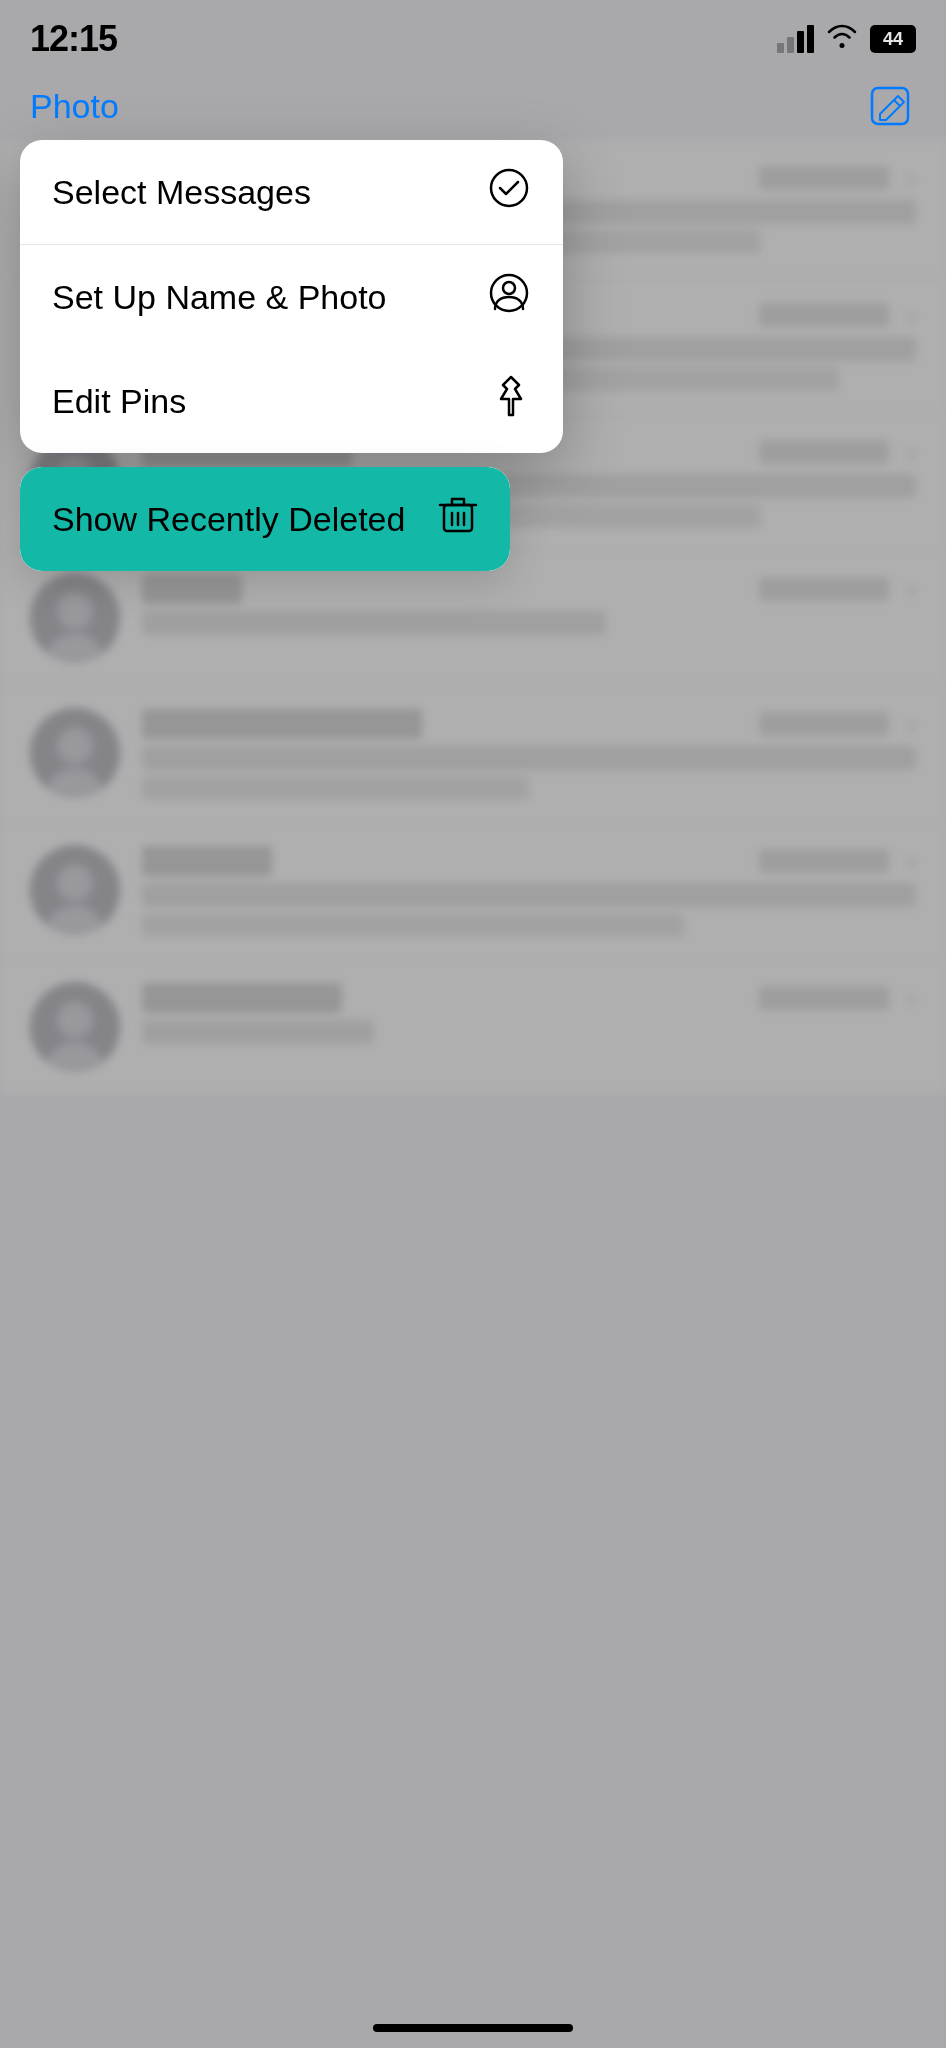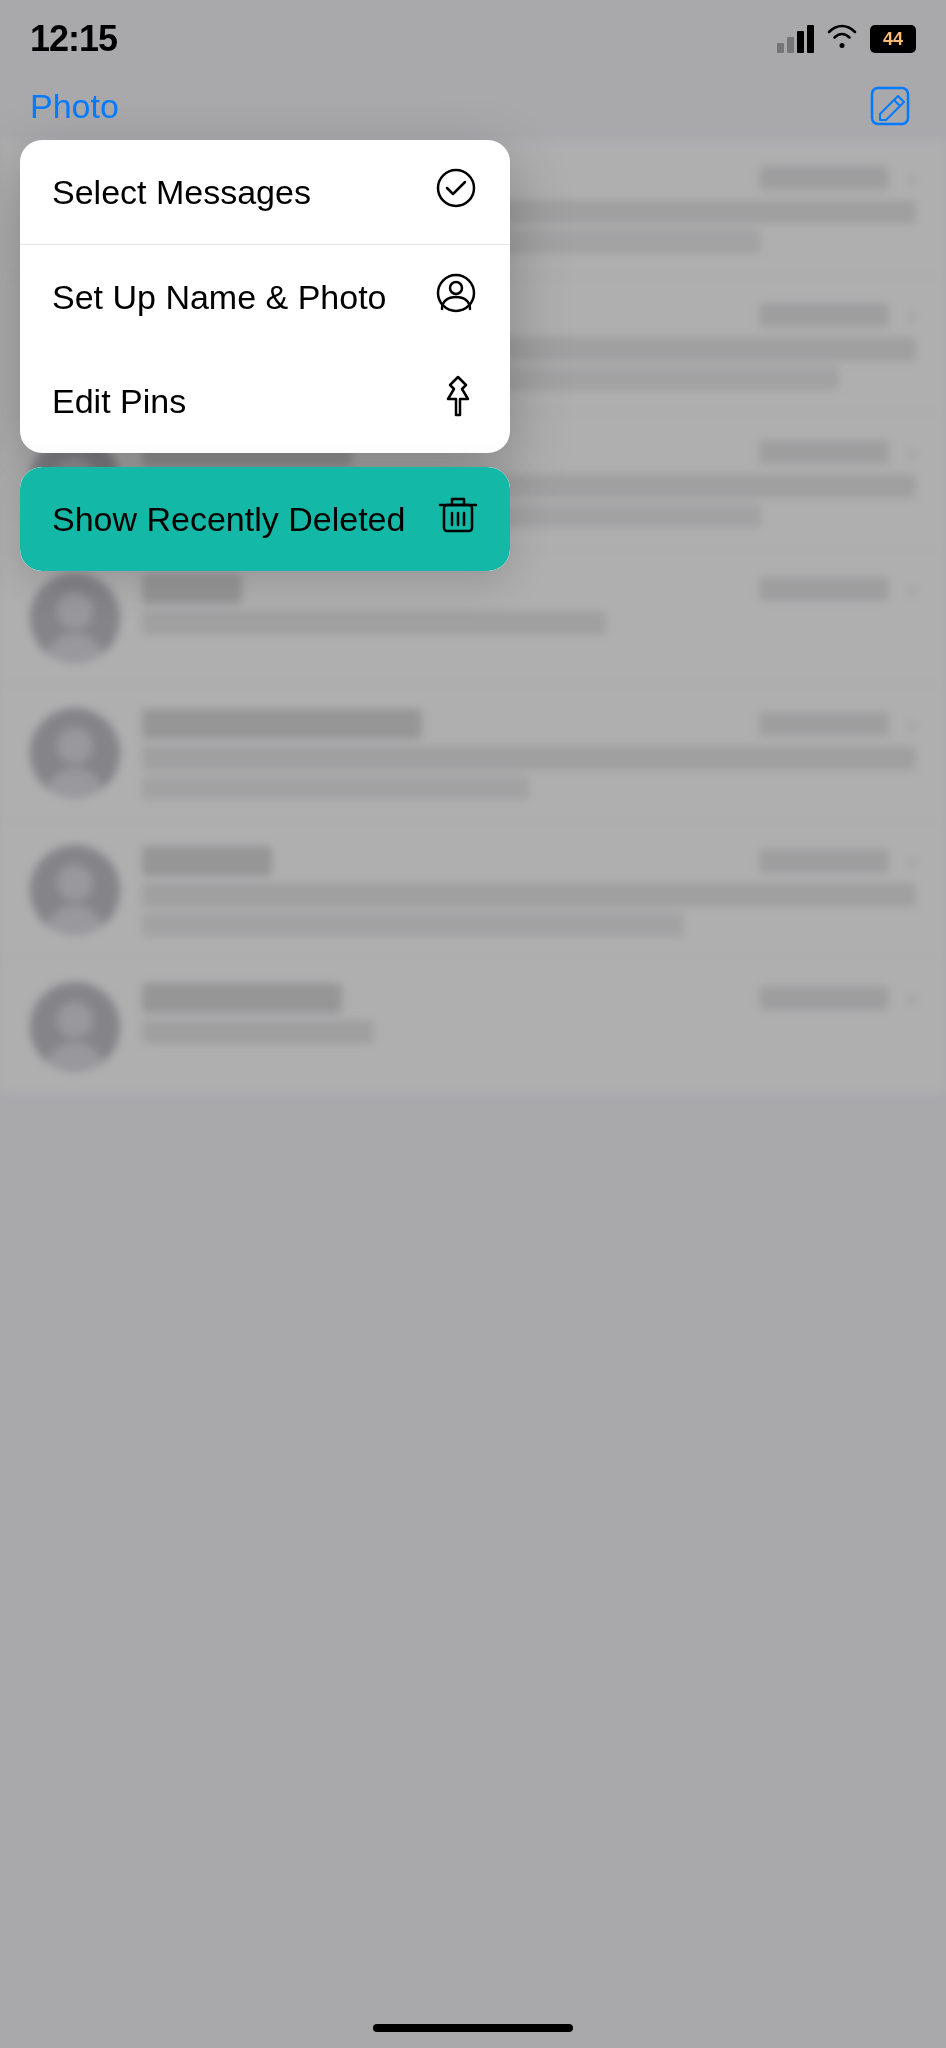--- a/index.html
+++ b/index.html
@@ -45,21 +45,21 @@
     .signal-bar.dim { opacity: 0.3; }
     .wifi-icon {
       font-size: 26px;
       color: #000;
     }
     .battery-icon {
       display: flex;
       align-items: center;
       justify-content: center;
       background: #000;
-      color: #fdba74;
+      color: #e5e5e5;
       font-size: 18px;
       font-weight: 700;
       border-radius: 5px;
       padding: 3px 8px;
       min-width: 46px;
       height: 28px;
     }
 
     
     .nav-bar {
@@ -85,21 +85,21 @@
     
     .dropdown-overlay {
       position: absolute;
       top: 140px;
       left: 20px;
       z-index: 100;
     }
     .dropdown-menu {
       background: #fff;
       border-radius: 22px;
-      width: 490px;
+      width: 543px;
       box-shadow: 0 20px 60px rgba(0,0,0,0.25);
       overflow: hidden;
     }
     .menu-item {
       display: flex;
       justify-content: space-between;
       align-items: center;
       padding: 26px 32px;
       border-bottom: 1px solid #e5e5ea;
       cursor: pointer;

